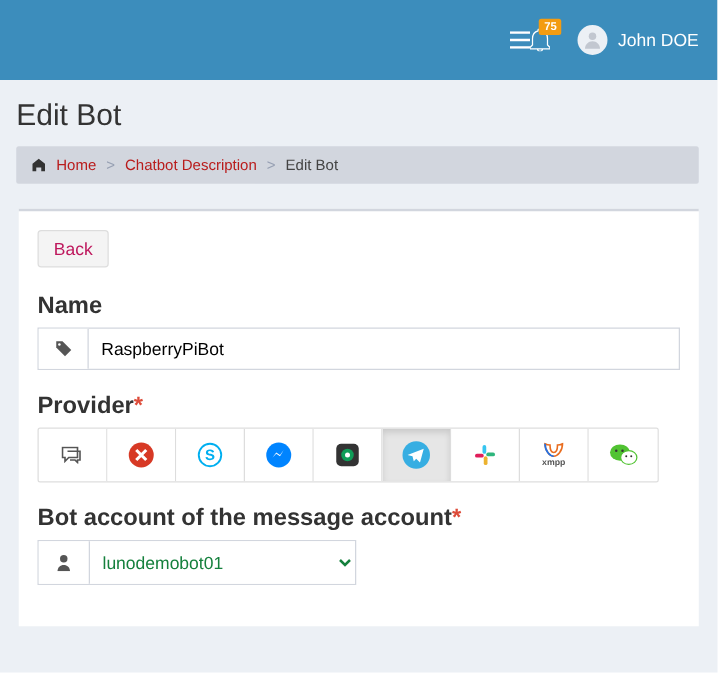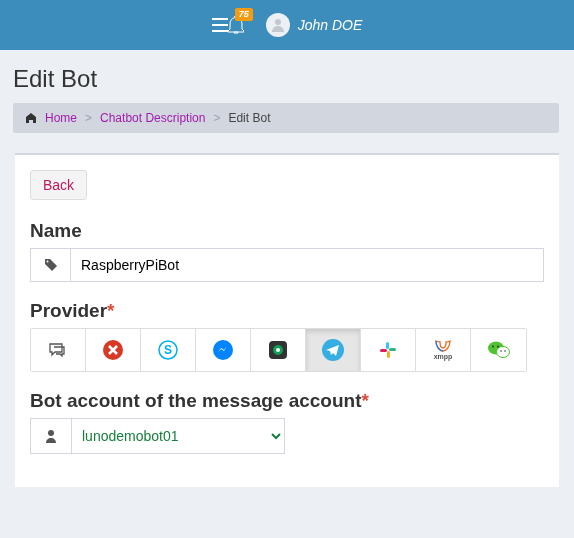--- a/index.html
+++ b/index.html
@@ -1,30 +1,30 @@
 <!DOCTYPE html>
 <html><head>
 <meta charset="utf-8">
 <style>
 * { box-sizing: border-box; margin: 0; padding: 0; }
 body { font-family: -apple-system, BlinkMacSystemFont, "Segoe UI", Arial, sans-serif; background: #ecf0f5; color: #333; font-size: 14px; }
-.topbar { background: #3c8dbc; height: 50px; display: flex; align-items: center; justify-content: center; padding: 0 15px; color: #fff; font-style: italic; }
+.topbar { background: #3c8dbc; height: 64px; display: flex; align-items: center; justify-content: flex-end; padding: 0 15px; color: #fff; }
 .hamburger { cursor: pointer; }
 .hamburger svg { display: block; }
 .top-right { display: flex; align-items: center; gap: 22px; }
 .notif { position: relative; cursor: pointer; }
 .badge { position: absolute; top: -8px; right: -9px; background: #f39c12; color: #fff; font-size: 9px; font-weight: bold; padding: 1px 4px; border-radius: 2px; line-height: 1.2; }
 .user { display: flex; align-items: center; gap: 8px; cursor: pointer; }
 .avatar { width: 24px; height: 24px; background: #ecf0f5; border-radius: 50%; display: flex; align-items: center; justify-content: center; }
 .user-name { font-size: 14px; }
 .content-header { padding: 15px 15px 5px 13px; }
 .content-header h1 { font-size: 24px; font-weight: 500; color: #333; margin-bottom: 10px; }
 .breadcrumb { background: #d2d6de; padding: 8px 12px; display: flex; align-items: center; gap: 8px; font-size: 12px; color: #444; border-radius: 2px; }
 .breadcrumb .sep { color: #97a0b3; }
-.breadcrumb a { color: #a21caf; text-decoration: none; }
+.breadcrumb a { color: #b91c1c; text-decoration: none; }
 .content { padding: 15px; }
 .box { background: #fff; padding: 15px; border-top: 2px solid #d2d6de; }
 .back-btn { background: #f4f4f4; border: 1px solid #ddd; padding: 6px 12px; border-radius: 3px; font-size: 14px; color: #be185d; cursor: pointer; margin-bottom: 20px; }
 .form-group { margin-bottom: 18px; }
 .form-label { display: block; font-weight: bold; font-size: 19px; color: #333; margin-bottom: 6px; }
 .required { color: #dd4b39; }
 .input-group { display: flex; border: 1px solid #d2d6de; background: #fff; }
 .input-group.active { border-color: #3c8dbc; }
 .input-addon { width: 40px; background: #fff; border-right: 1px solid #d2d6de; display: flex; align-items: center; justify-content: center; color: #555; }
 .input-field { flex: 1; border: none; padding: 8px 10px; font-size: 14px; color: #000000; outline: none; background: transparent; }

